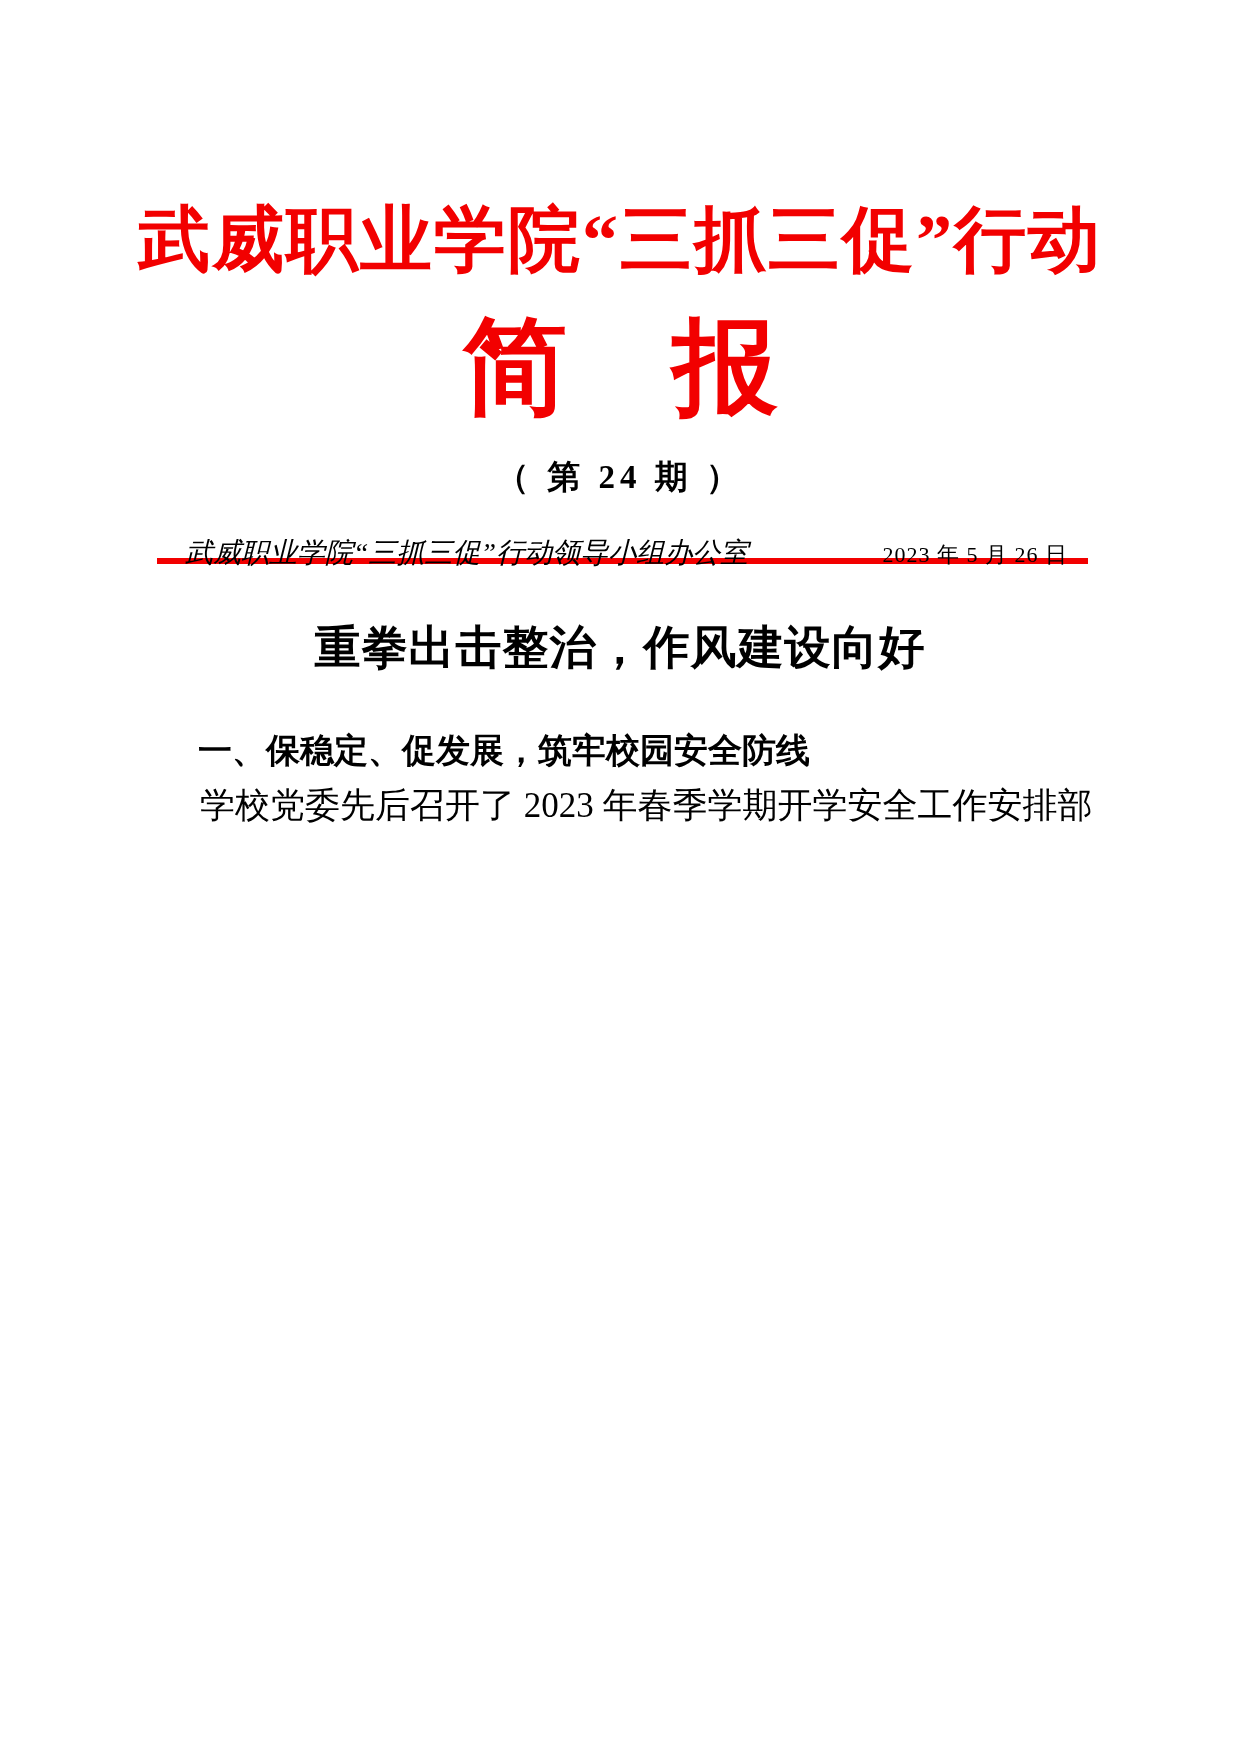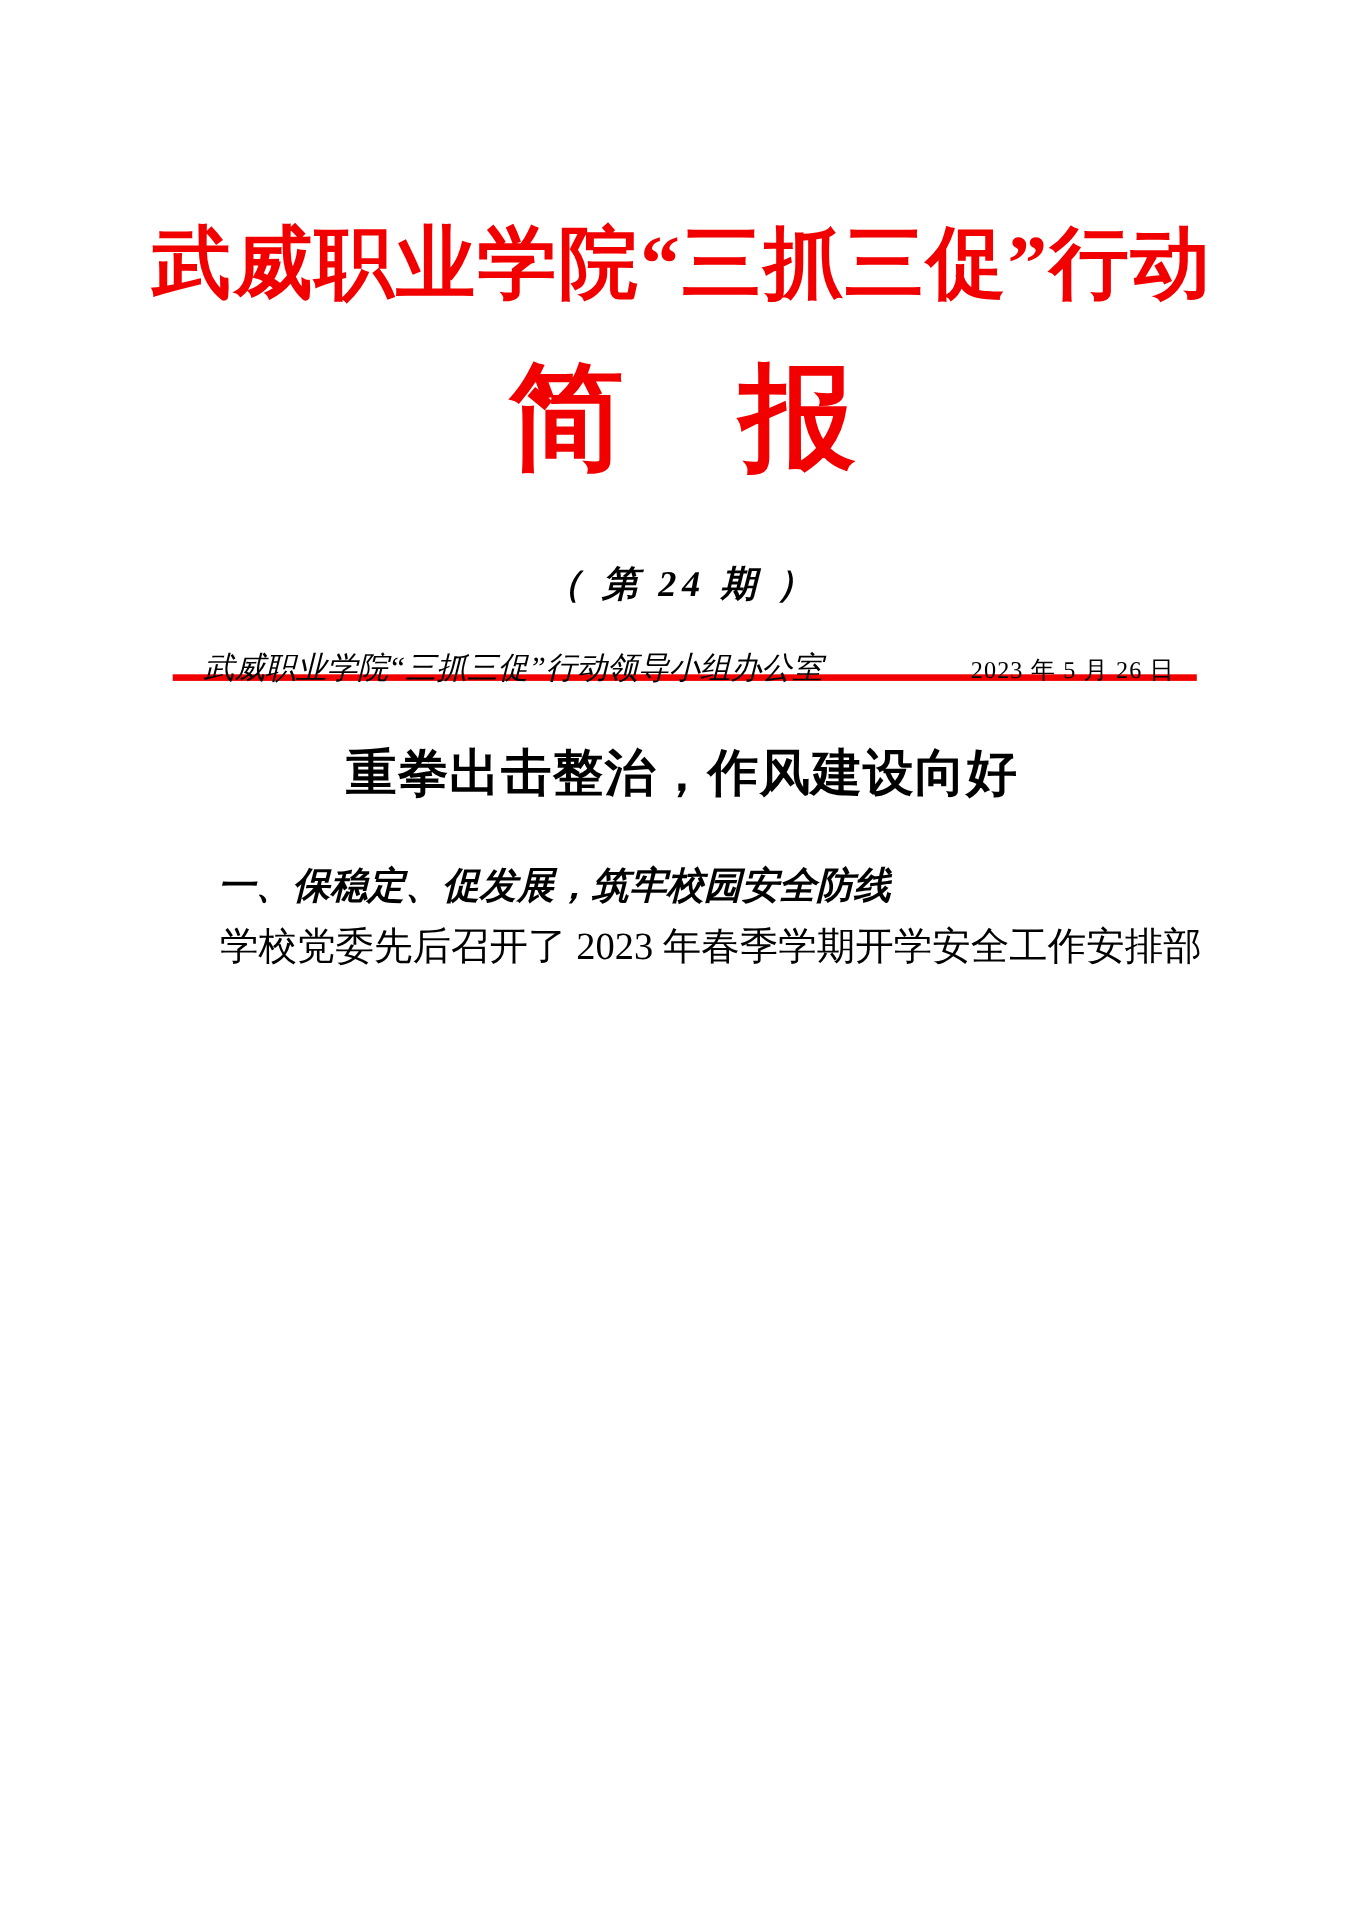--- a/index.html
+++ b/index.html
@@ -23,37 +23,36 @@
   .masthead-title1 {
     text-align: center;
     color: #f20000;
     font-weight: bold;
     font-size: 72px;
     line-height: 80px;
     letter-spacing: 2px;
     white-space: nowrap;
   }
   .masthead-title2 {
-    margin-top: 35px;
+    margin-top: 23px;
     text-align: center;
     color: #f20000;
     font-weight: bold;
     font-size: 105px;
     line-height: 130px;
     white-space: nowrap;
   }
   .issue-line {
-    margin-top: 67px;
+    margin-top: 24px;
     text-align: center;
     font-size: 33px;
     line-height: 40px;
     font-weight: 600;
     letter-spacing: 5px;
     white-space: nowrap;
-    font-style: italic;
   }
   .info-row {
     margin-top: 22px;
     height: 36px;
     display: flex;
     justify-content: space-between;
     align-items: baseline;
     padding: 0 42px 0 55px;
     box-sizing: border-box;
   }
@@ -93,21 +92,20 @@
   }
   .article-body p {
     margin: 0;
     padding: 0;
     text-indent: 2em;
   }
   .section-heading {
     font-weight: bold;
     font-family: "Liberation Sans", "DejaVu Sans", sans-serif;
     font-size: 34px;
-    font-style: italic;
   }
   
   .footer-rule {
     position: absolute;
     left: 130px;
     right: 130px;
     top: 1602px;
     height: 5px;
     border-top: 3px solid #f20000;
     border-bottom: 3px solid #f20000;

